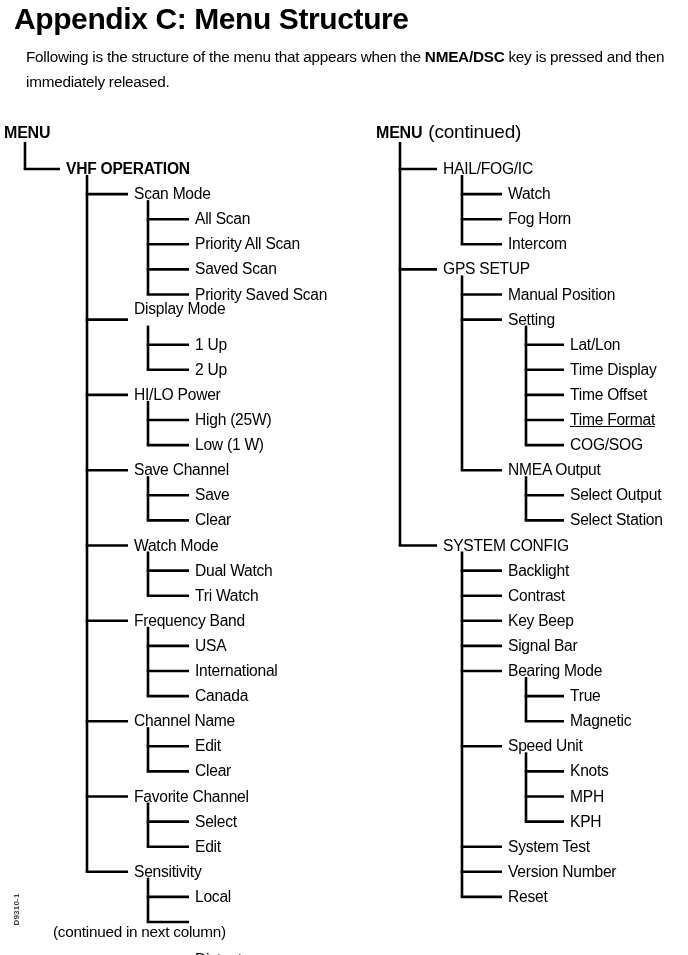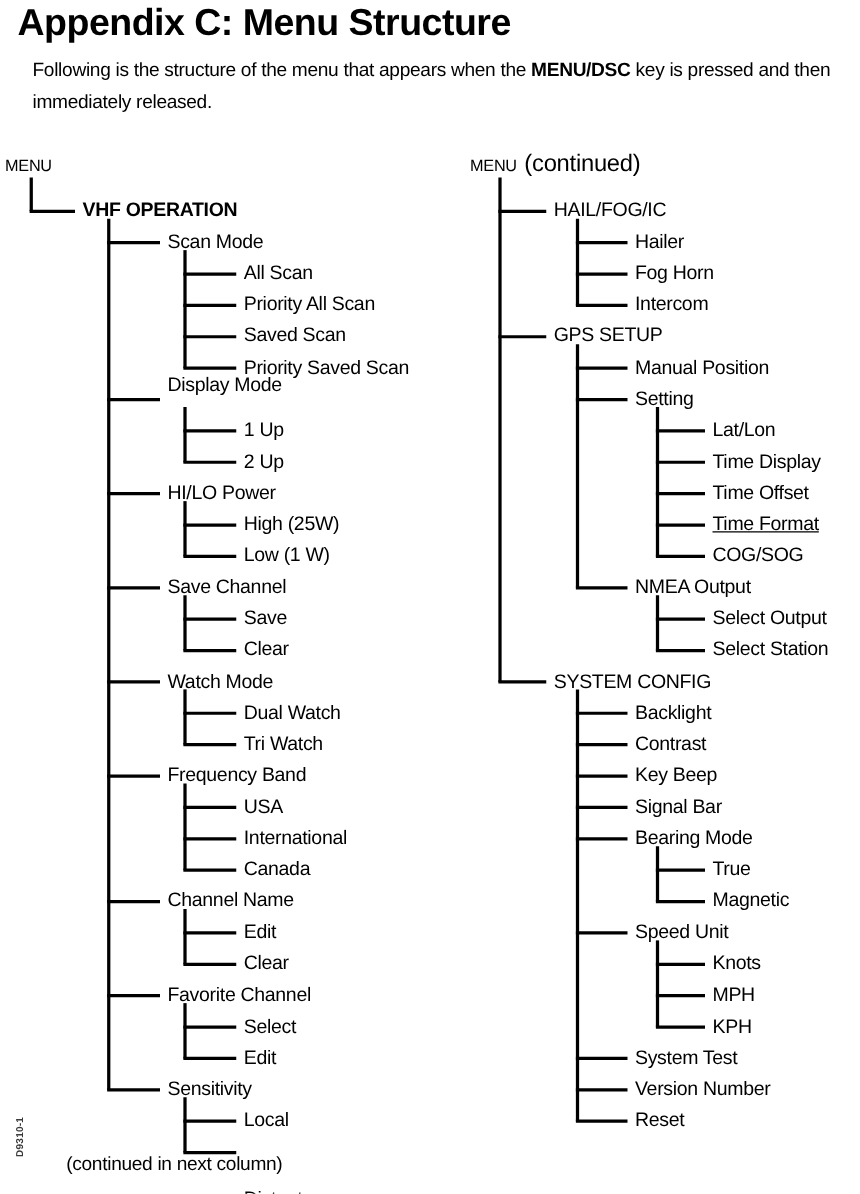--- a/index.html
+++ b/index.html
@@ -39,22 +39,22 @@
   }
   #intro b { font-weight: bold; }
 
   
   .col-heading {
     position: absolute;
     white-space: nowrap;
     line-height: 20px;
   }
   .col-heading .menu-word {
-    font-size: 13px;
-    font-weight: normal;
+    font-size: 16px;
+    font-weight: bold;
     letter-spacing: -0.2px;
   }
   .col-heading .cont-word {
     font-size: 19px;
     font-weight: normal;
     letter-spacing: -0.2px;
     margin-left: 6px;
   }
   #heading-left  { left: 4px;   top: 122px; }
   #heading-right { left: 376px; top: 122px; }
@@ -104,21 +104,21 @@
     transform-origin: center center;
     text-align: center;
     white-space: nowrap;
   }
 </style>
 </head>
 <body>
 
 <div id="page-title">Appendix C: Menu Structure</div>
 
-<div id="intro"><span>Following is the structure of the menu that appears when the </span><b>MENU/DSC</b><span> key is pressed and then immediately released.</span></div>
+<div id="intro"><span>Following is the structure of the menu that appears when the </span><b>NMEA/DSC</b><span> key is pressed and then immediately released.</span></div>
 
 <div id="heading-left" class="col-heading">
   <span class="menu-word">MENU</span><span class="cont-word"></span>
 </div>
 
 <div id="heading-right" class="col-heading">
   <span class="menu-word">MENU</span><span class="cont-word">(continued)</span>
 </div>
 
 <svg class="tree" id="tree-lines" viewBox="0 0 688 955" width="688" height="955">
@@ -232,21 +232,21 @@
     <div class="node-label" style="left: 195px; top: 771.4px;">Clear</div>
     <div class="node-label" style="left: 134px; top: 796.5px;">Favorite Channel</div>
     <div class="node-label" style="left: 195px; top: 821.6px;">Select</div>
     <div class="node-label" style="left: 195px; top: 846.7px;">Edit</div>
     <div class="node-label" style="left: 134px; top: 871.8px;">Sensitivity</div>
     <div class="node-label" style="left: 195px; top: 896.9px;">Local</div>
     <div class="node-label" style="left: 195px; top: 960px;">Distant</div>
   </div>
 <div id="tree-right-labels">
     <div class="node-label" style="left: 443px; top: 169px;">HAIL/FOG/IC</div>
-    <div class="node-label" style="left: 508px; top: 194.1px;">Hailer</div>
+    <div class="node-label" style="left: 508px; top: 194.1px;">Watch</div>
     <div class="node-label" style="left: 508px; top: 219.2px;">Fog Horn</div>
     <div class="node-label" style="left: 508px; top: 244.3px;">Intercom</div>
     <div class="node-label" style="left: 443px; top: 269.4px;">GPS SETUP</div>
     <div class="node-label" style="left: 508px; top: 294.5px;">Manual Position</div>
     <div class="node-label" style="left: 508px; top: 319.6px;">Setting</div>
     <div class="node-label" style="left: 570px; top: 344.7px;">Lat/Lon</div>
     <div class="node-label" style="left: 570px; top: 369.8px;">Time Display</div>
     <div class="node-label" style="left: 570px; top: 394.9px;">Time Offset</div>
     <div class="node-label" style="left: 570px; top: 420px; text-decoration: underline;">Time Format</div>
     <div class="node-label" style="left: 570px; top: 445.1px;">COG/SOG</div>

